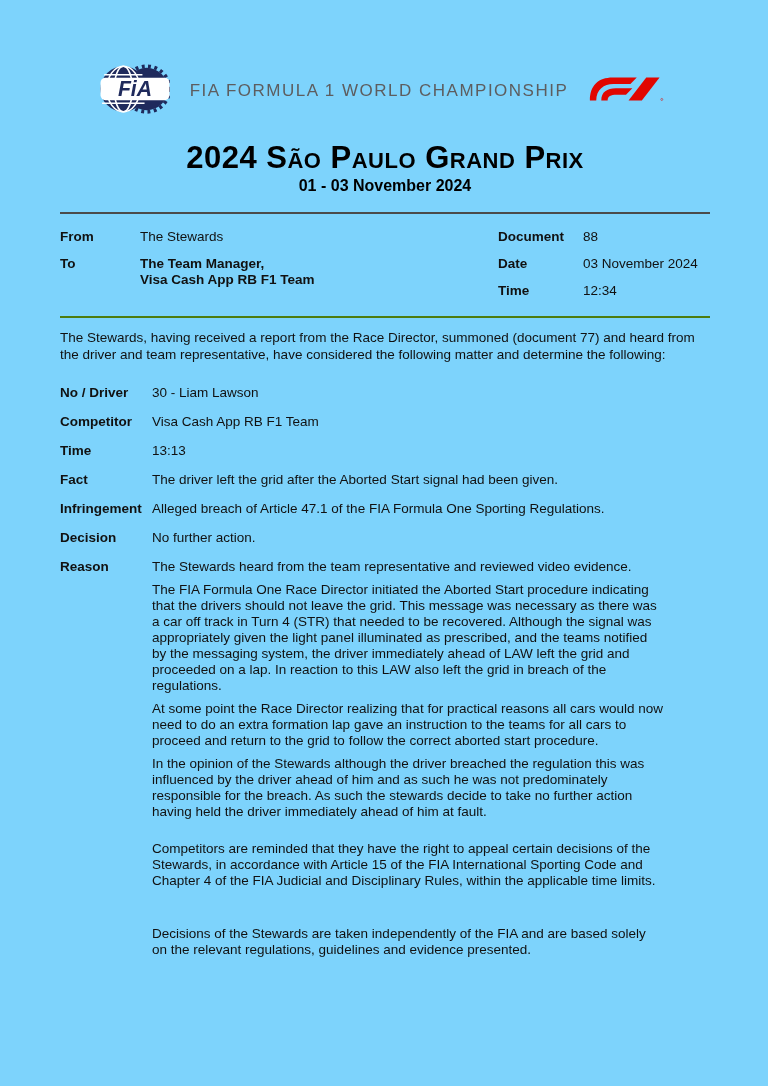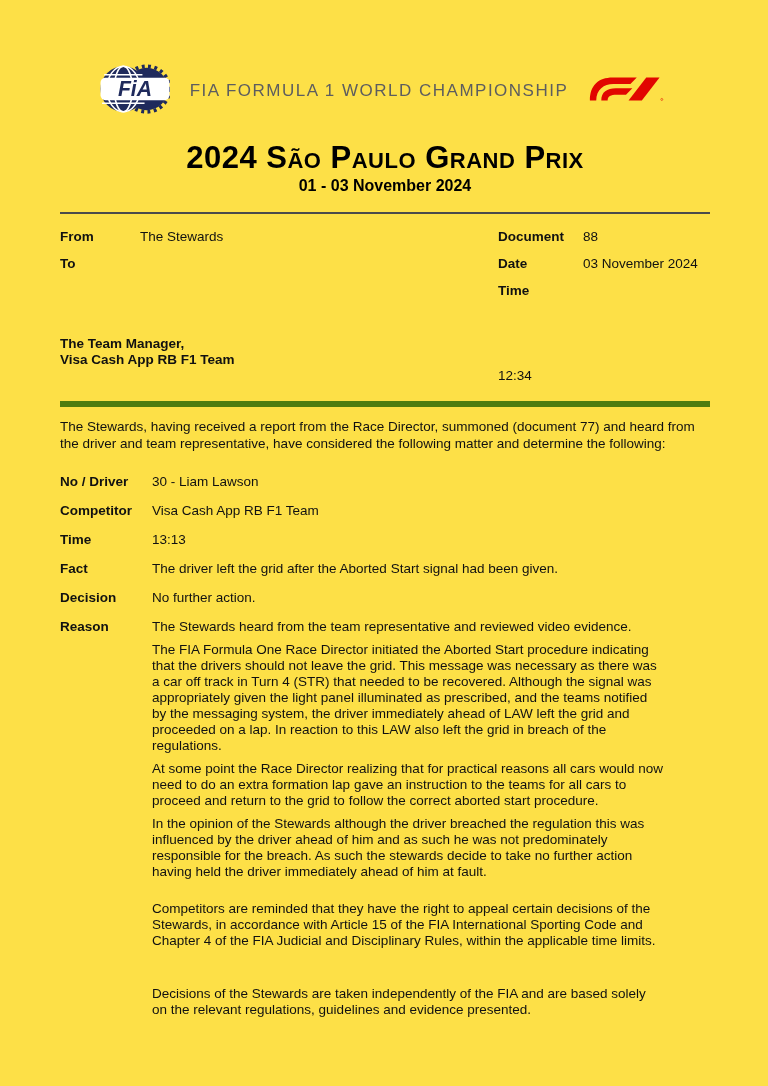--- a/index.html
+++ b/index.html
@@ -6,21 +6,21 @@
   html, body { background: #ffffff; }
   body {
     width: 768px; height: 1086px;
     font-family: "Liberation Sans", sans-serif;
     color: #111;
     overflow: hidden;
   }
   .page {
     width: 768px; height: 1086px;
     padding: 60px 58px 0 60px;
-    background: #fde047;
+    background: #7dd3fc;
   }
   
   .logo-row {
     display: flex; align-items: center;
     height: 62px;
   }
   .fia-logo-wrap { margin-left: 40px; flex: 0 0 auto; }
   .champ-title {
     flex: 1 1 auto; text-align: center;
     font-size: 17px; letter-spacing: 1.5px;
@@ -35,29 +35,29 @@
     color: #000;
   }
   .event-dates {
     margin-top: 1px; text-align: center;
     font-size: 16px; font-weight: bold; color: #000;
   }
   
   .meta {
     margin-top: 17px;
     border-top: 2px solid #4b4b4b;
-    border-bottom: 6px solid #4d7c0f;
+    border-bottom: 2px solid #4d7c0f;
     padding: 15px 0 17px 0;
     display: flex;
     font-size: 13.5px; line-height: 16px;
   }
   .meta-left  { flex: 0 0 438px; }
   .meta-right { flex: 1 1 auto; }
   .meta-row { display: flex; margin-bottom: 11px; }
-  .meta-row:last-child { margin-bottom: 0; flex-direction: column; }
+  .meta-row:last-child { margin-bottom: 0; }
   .meta-label  { flex: 0 0 80px; font-weight: bold; }
   .meta-label2 { flex: 0 0 85px; font-weight: bold; }
   .meta-value span { display: block; font-weight: bold; }
   
   .intro {
     margin-top: 11px;
     font-size: 13.5px; line-height: 17px;
     max-width: 652px;
   }
   .fields { margin-top: 22px; font-size: 13.5px; line-height: 16px; }
@@ -150,20 +150,24 @@
     </div>
     <div class="frow">
       <span class="flabel">Time</span>
       <span class="fvalue">13:13</span>
     </div>
     <div class="frow">
       <span class="flabel">Fact</span>
       <span class="fvalue">The driver left the grid after the Aborted Start signal had been given.</span>
     </div>
     <div class="frow">
+      <span class="flabel">Infringement</span>
+      <span class="fvalue">Alleged breach of Article 47.1 of the FIA Formula One Sporting Regulations.</span>
+    </div>
+    <div class="frow">
       <span class="flabel">Decision</span>
       <span class="fvalue">No further action.</span>
     </div>
 
     <div class="frow">
       <span class="flabel">Reason</span>
       <div class="fvalue reason-text">
         <p>The Stewards heard from the team representative and reviewed video evidence.</p>
         <p>The FIA Formula One Race Director initiated the Aborted Start procedure indicating that the drivers should not leave the grid. This message was necessary as there was a car off track in Turn 4 (STR) that needed to be recovered. Although the signal was appropriately given the light panel illuminated as prescribed, and the teams notified by the messaging system, the driver immediately ahead of LAW left the grid and proceeded on a lap. In reaction to this LAW also left the grid in breach of the regulations.</p>
         <p>At some point the Race Director realizing that for practical reasons all cars would now need to do an extra formation lap gave an instruction to the teams for all cars to proceed and return to the grid to follow the correct aborted start procedure.</p>

